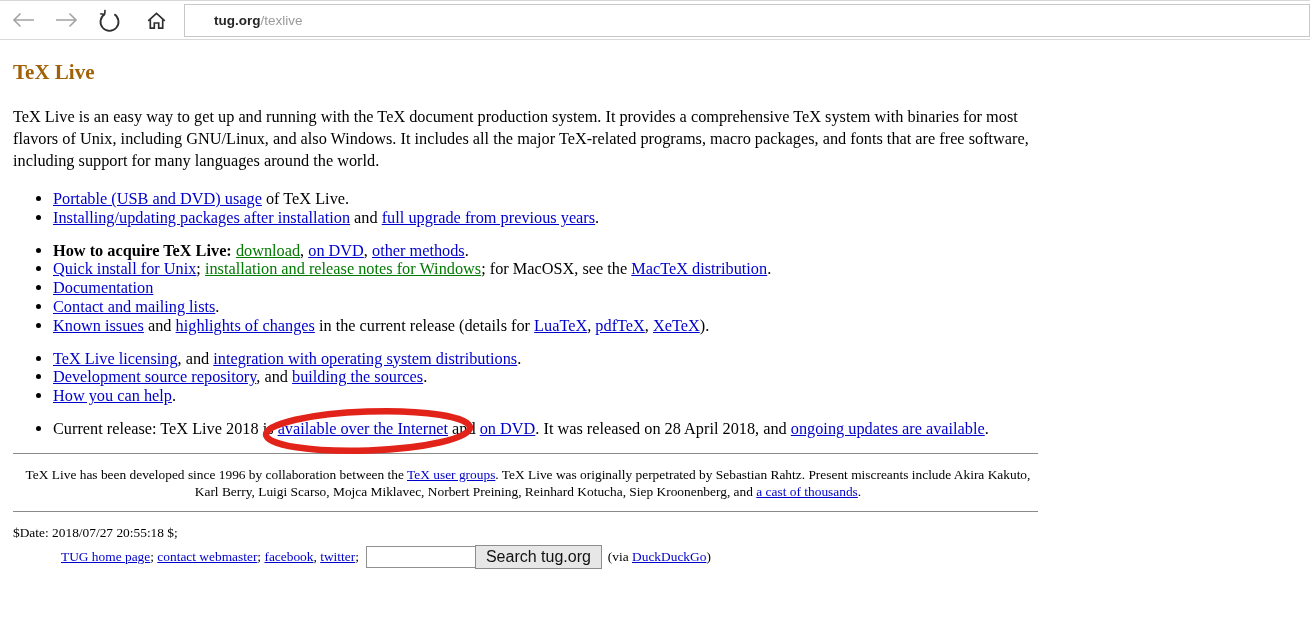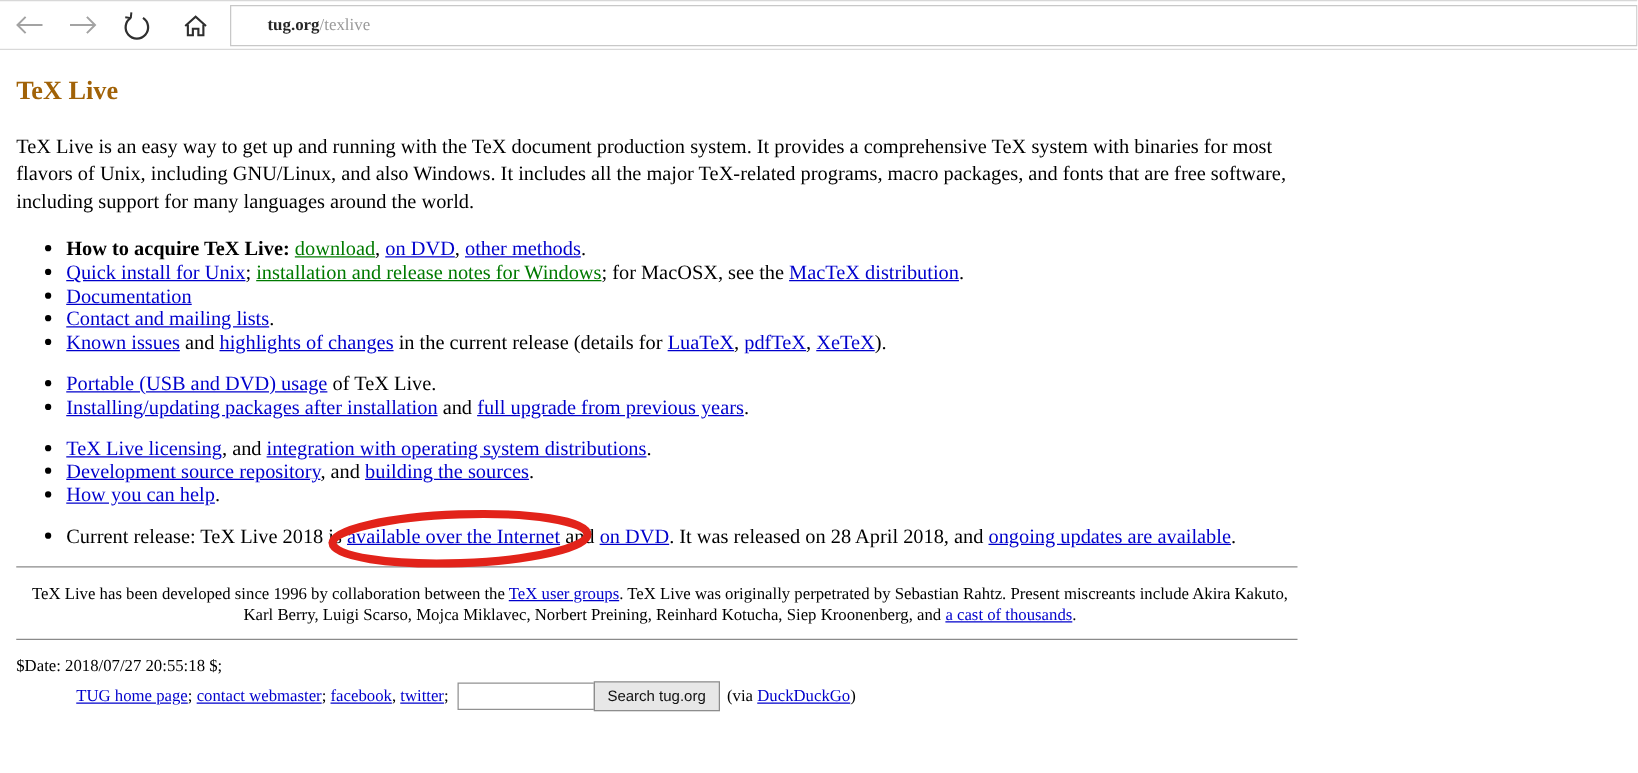--- a/index.html
+++ b/index.html
@@ -14,21 +14,21 @@
     box-sizing:border-box;
   }
   .nav-btn{
     width:43px;height:38px;display:flex;align-items:center;justify-content:center;
     background:transparent;border:none;cursor:pointer;flex:0 0 auto;
   }
   .nav-btn svg{display:block;}
   .address-bar{
     flex:1 1 auto;height:33px;box-sizing:border-box;background:#fff;
     border:1px solid #c8c8c8;display:flex;align-items:center;
-    padding-left:29px;font-family:Liberation Serif, serif;font-size:13.5px;
+    padding-left:29px;font-family:Liberation Sans, sans-serif;font-size:13.5px;
     margin-left:6px;
   }
   .url-host{font-weight:bold;color:#262626;}
   .url-path{color:#9a9a9a;}
   
   .page{padding:0 13px;}
   h1.page-title{
     color:#a16207;font-size:21px;font-weight:bold;margin:20px 0 21px 0;
   }
   p.intro{font-size:16.3px;line-height:22px;margin:0 0 18px 0;max-width:1030px;}
@@ -41,21 +41,21 @@
   hr.rule{border:none;border-top:1px solid #8a8a8a;margin:0;max-width:1025px;margin-left:0;}
   p.credits{font-size:13.4px;line-height:17.2px;margin:12px 0 11px 0;max-width:1030px;text-align:center;}
   p.dateline{font-size:13.4px;margin:13px 0 3px 0;}
   .footer-row{font-size:13.4px;display:flex;align-items:center;height:26px;margin-left:48px;}
   .footer-links{white-space:nowrap;}
   input.search-input{
     width:110px;height:22px;box-sizing:border-box;border:1px solid #919191;
     margin-left:7px;font-family:"Liberation Sans",sans-serif;font-size:13px;padding:0 3px;
   }
   button.search-btn{
-    font-family:"Liberation Sans",sans-serif;font-size:12px;color:#111;
+    font-family:"Liberation Sans",sans-serif;font-size:16px;color:#111;
     background:#e7e7e7;border:1px solid #8d8d8d;height:24px;padding:0 10px;
     cursor:pointer;margin-left:-1px;
   }
   .via-text{margin-left:6px;white-space:nowrap;}
   
   .circle-wrap{position:relative;}
   .annot-ellipse{
     position:absolute;left:-16px;top:-11px;width:212px;height:46px;
     overflow:visible;pointer-events:none;
   }
@@ -101,29 +101,29 @@
 </div>
 
 <div class="page">
 
   <h1 class="page-title">TeX Live</h1>
 
   <p class="intro">TeX Live is an easy way to get up and running with the TeX document production system. It provides a comprehensive TeX system with binaries for most flavors of Unix, including GNU/Linux, and also Windows. It includes all the major TeX-related programs, macro packages, and fonts that are free software, including support for many languages around the world.</p>
 
   <div>
       <ul class="link-list">
+        <li><a class="lnk">Portable (USB and DVD) usage</a><span> of TeX Live.</span></li>
+        <li><a class="lnk">Installing/updating packages after installation</a><span> and </span><a class="lnk">full upgrade from previous years</a><span>.</span></li>
+      </ul>
+      <ul class="link-list">
         <li><span class="bold">How to acquire TeX Live: </span><a class="lnk visited">download</a><span>, </span><a class="lnk">on DVD</a><span>, </span><a class="lnk">other methods</a><span>.</span></li>
         <li><a class="lnk">Quick install for Unix</a><span>; </span><a class="lnk visited">installation and release notes for Windows</a><span>; for MacOSX, see the </span><a class="lnk">MacTeX distribution</a><span>.</span></li>
         <li><a class="lnk">Documentation</a></li>
         <li><a class="lnk">Contact and mailing lists</a><span>.</span></li>
         <li><a class="lnk">Known issues</a><span> and </span><a class="lnk">highlights of changes</a><span> in the current release (details for </span><a class="lnk">LuaTeX</a><span>, </span><a class="lnk">pdfTeX</a><span>, </span><a class="lnk">XeTeX</a><span>).</span></li>
-      </ul>
-      <ul class="link-list">
-        <li><a class="lnk">Portable (USB and DVD) usage</a><span> of TeX Live.</span></li>
-        <li><a class="lnk">Installing/updating packages after installation</a><span> and </span><a class="lnk">full upgrade from previous years</a><span>.</span></li>
       </ul>
       <ul class="link-list">
         <li><a class="lnk">TeX Live licensing</a><span>, and </span><a class="lnk">integration with operating system distributions</a><span>.</span></li>
         <li><a class="lnk">Development source repository</a><span>, and </span><a class="lnk">building the sources</a><span>.</span></li>
         <li><a class="lnk">How you can help</a><span>.</span></li>
       </ul>
       <ul class="link-list">
         <li><span>Current release: TeX Live 2018 is </span><span class="circle-wrap"><a class="lnk">available over the Internet</a><svg class="annot-ellipse" viewBox="0 0 212 46">
               <ellipse cx="106" cy="23" rx="102" ry="19.5" fill="none" stroke="#e2231a" stroke-width="6.5" transform="rotate(-2 106 23)"></ellipse>
             </svg></span><span> and </span><a class="lnk">on DVD</a><span>. It was released on 28 April 2018, and </span><a class="lnk">ongoing updates are available</a><span>.</span></li>

